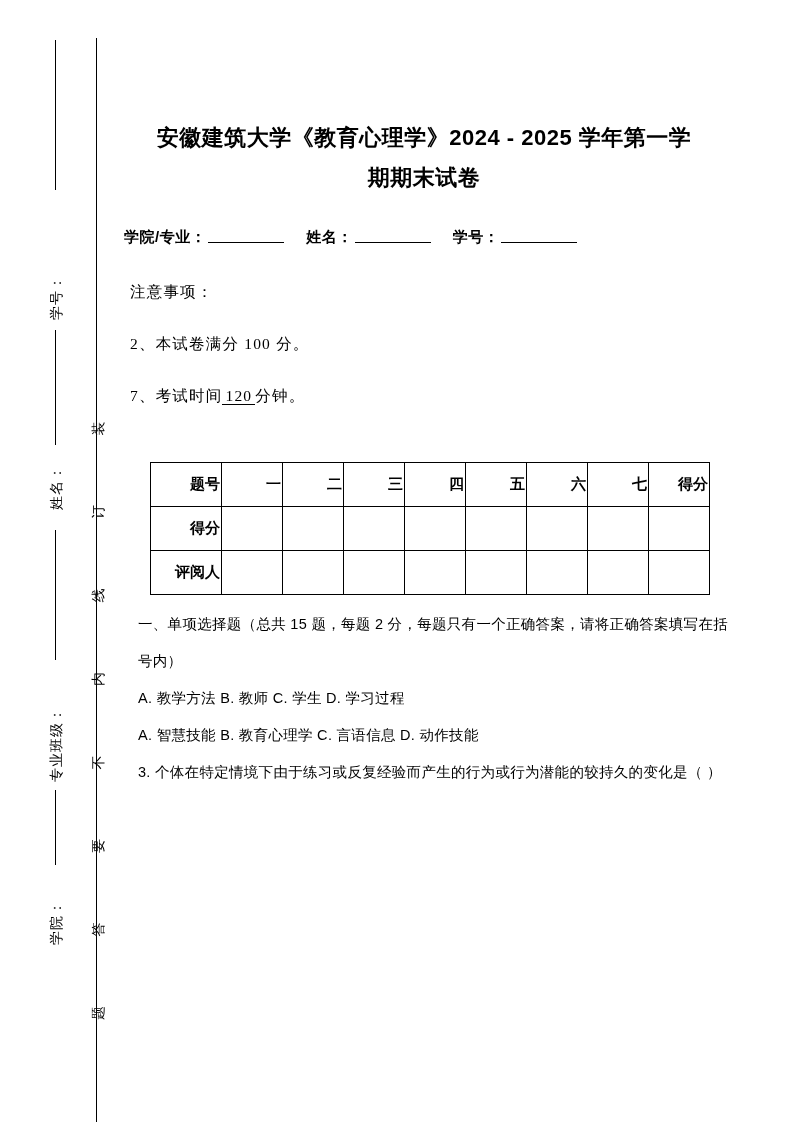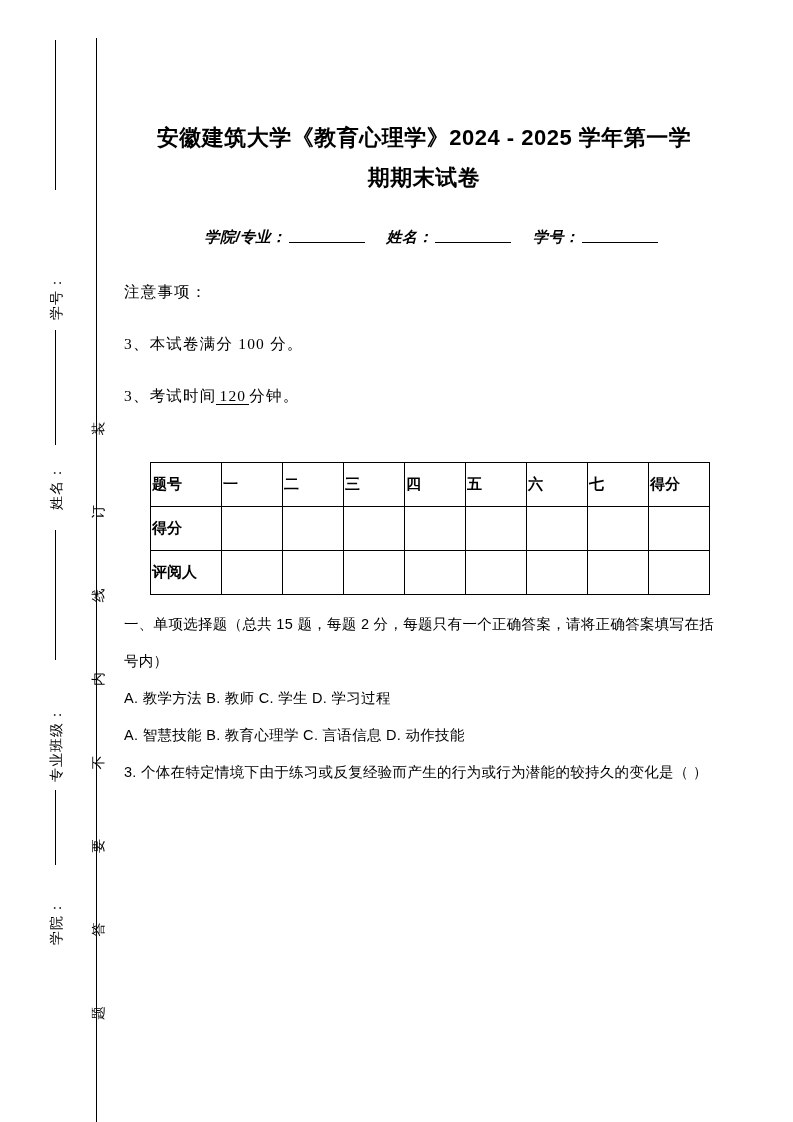--- a/index.html
+++ b/index.html
@@ -77,39 +77,38 @@
     font-size: 22px;
     line-height: 40px;
     letter-spacing: 0.5px;
   }
 
   .info-line {
     position: absolute;
     left: 14px;
     top: 228px;
     width: 620px;
-    text-align: center;
+    text-align: left;
     font-family: "Liberation Sans", "DejaVu Sans", sans-serif;
     font-weight: bold;
     font-size: 15px;
     letter-spacing: 0.5px;
-    font-style: italic;
   }
   .info-line .blank {
     display: inline-block;
     border-bottom: 1.5px solid #000;
     width: 76px;
     height: 14px;
     margin: 0 6px -1px 2px;
   }
   .info-gap { display: inline-block; width: 16px; }
 
   .notes {
     position: absolute;
-    left: 14px;
+    left: 20px;
     top: 282px;
     width: 620px;
     font-family: "Liberation Serif", "DejaVu Serif", serif;
     font-size: 15.5px;
     letter-spacing: 1.2px;
   }
   .notes .n-row { height: 52px; }
   .notes .underlined {
     border-bottom: 1.4px solid #000;
     padding: 0 3px;
@@ -120,32 +119,32 @@
     position: absolute;
     left: 40px;
     top: 462px;
     width: 560px;
     border-collapse: collapse;
     table-layout: fixed;
   }
   .score-table td {
     border: 1.4px solid #000;
     height: 41px;
-    text-align: left;
+    text-align: right;
     vertical-align: middle;
     font-family: "Liberation Sans", "DejaVu Sans", sans-serif;
     font-weight: bold;
     font-size: 15px;
   }
   .score-table td.head-col { width: 68px; }
 
   
   .questions {
     position: absolute;
-    left: 14px;
+    left: 28px;
     top: 606px;
     width: 600px;
     font-family: "Liberation Sans", "DejaVu Sans", sans-serif;
     font-size: 14.5px;
     line-height: 37px;
     letter-spacing: 0.3px;
   }
   .q-block { margin-bottom: 0; }
   .q-stem { }
   .q-options { }
@@ -187,22 +186,22 @@
     <div>安徽建筑大学《教育心理学》2024 - 2025 学年第一学</div>
     <div>期期末试卷</div>
   </div>
 
   <div class="info-line">
     <span>学院/专业：</span><span class="blank"></span><span class="info-gap"></span><span>姓名：</span><span class="blank"></span><span class="info-gap"></span><span>学号：</span><span class="blank"></span>
   </div>
 
   <div class="notes">
     <div class="n-row">注意事项：</div>
-    <div class="n-row">3、本试卷满分 100 分。</div>
-    <div class="n-row"><span>3、考试时间</span><span class="underlined">120</span><span>分钟。</span></div>
+    <div class="n-row">2、本试卷满分 100 分。</div>
+    <div class="n-row"><span>7、考试时间</span><span class="underlined">120</span><span>分钟。</span></div>
   </div>
 
   <table class="score-table">
     <tbody>
       <tr>
         <td class="head-col">题号</td>
         <td>一</td>
         <td>二</td>
         <td>三</td>
         <td>四</td>

